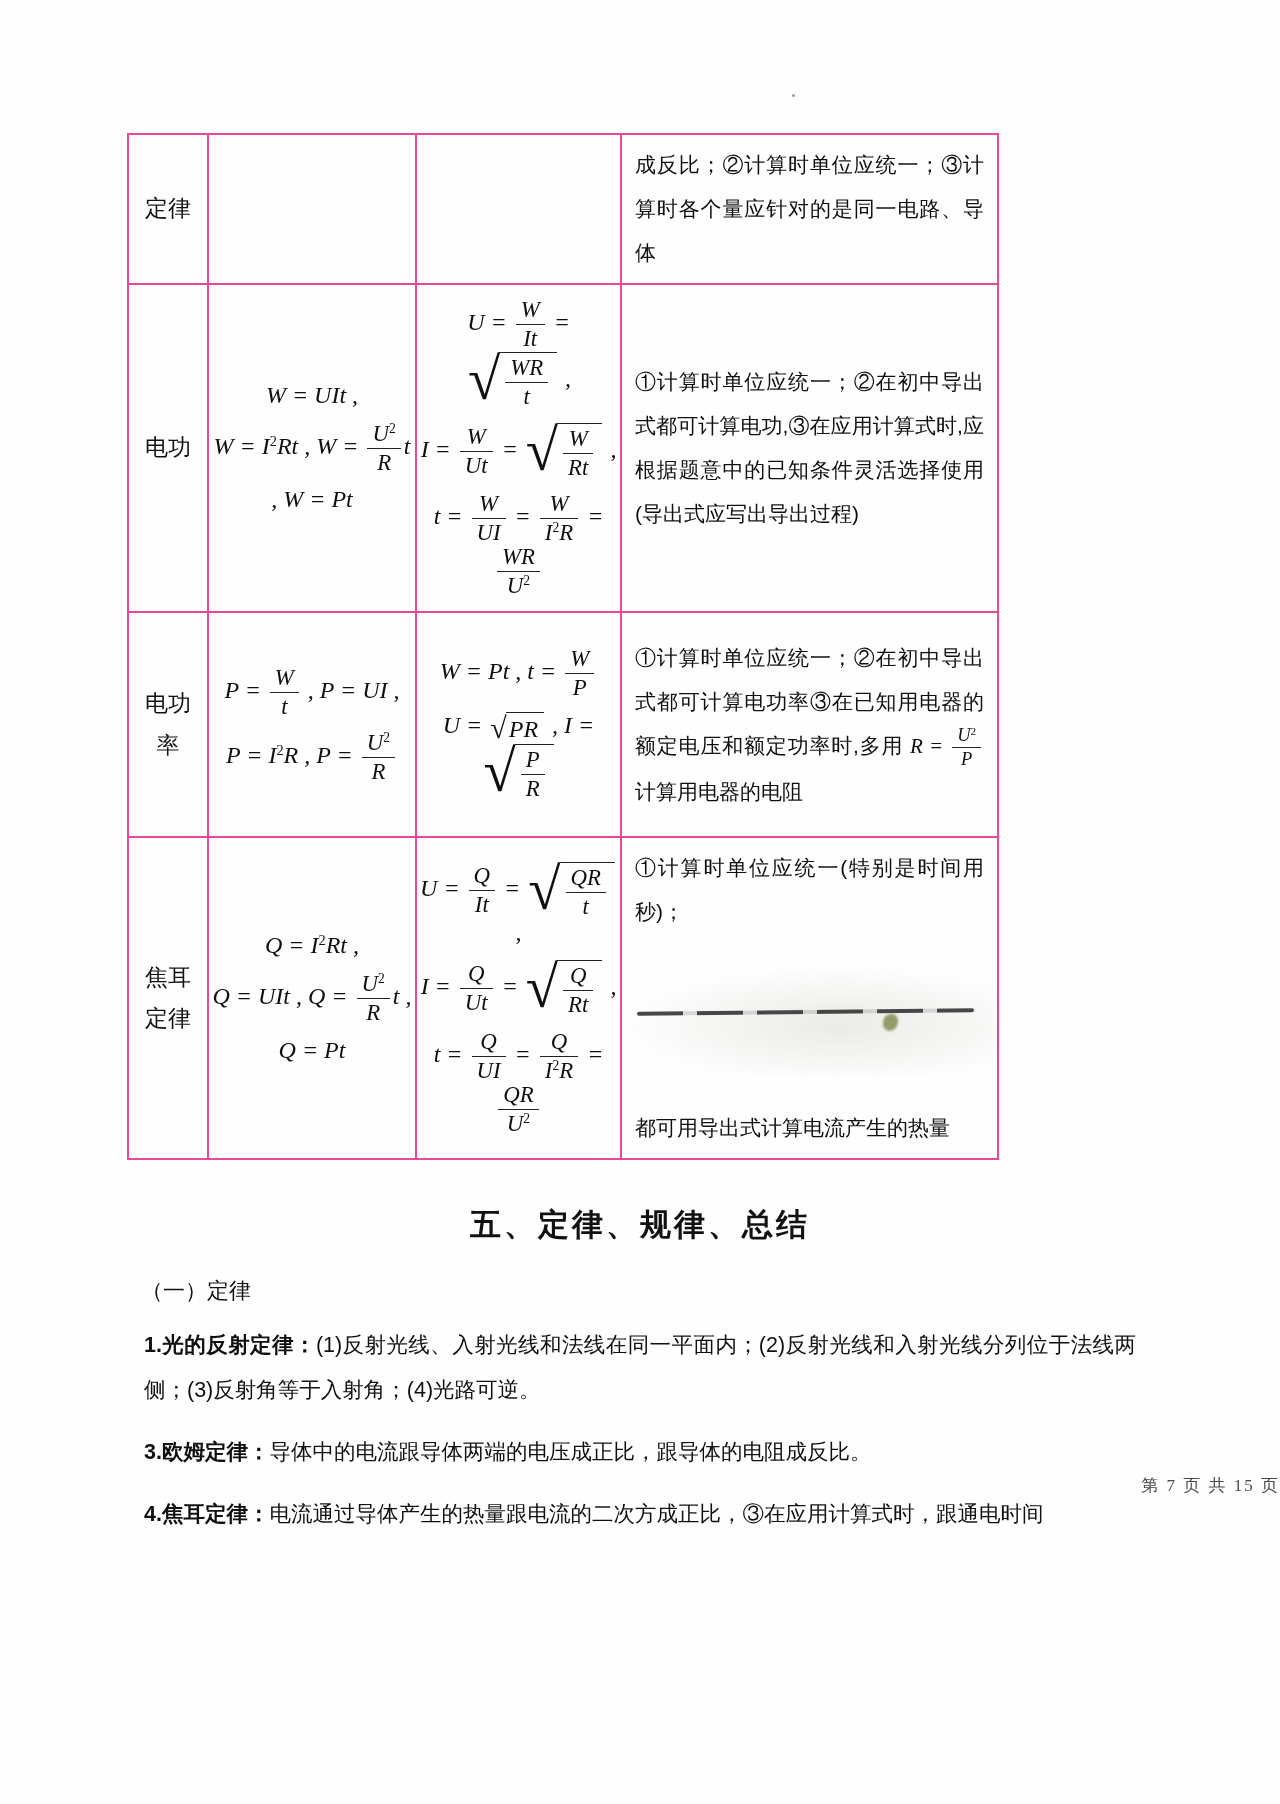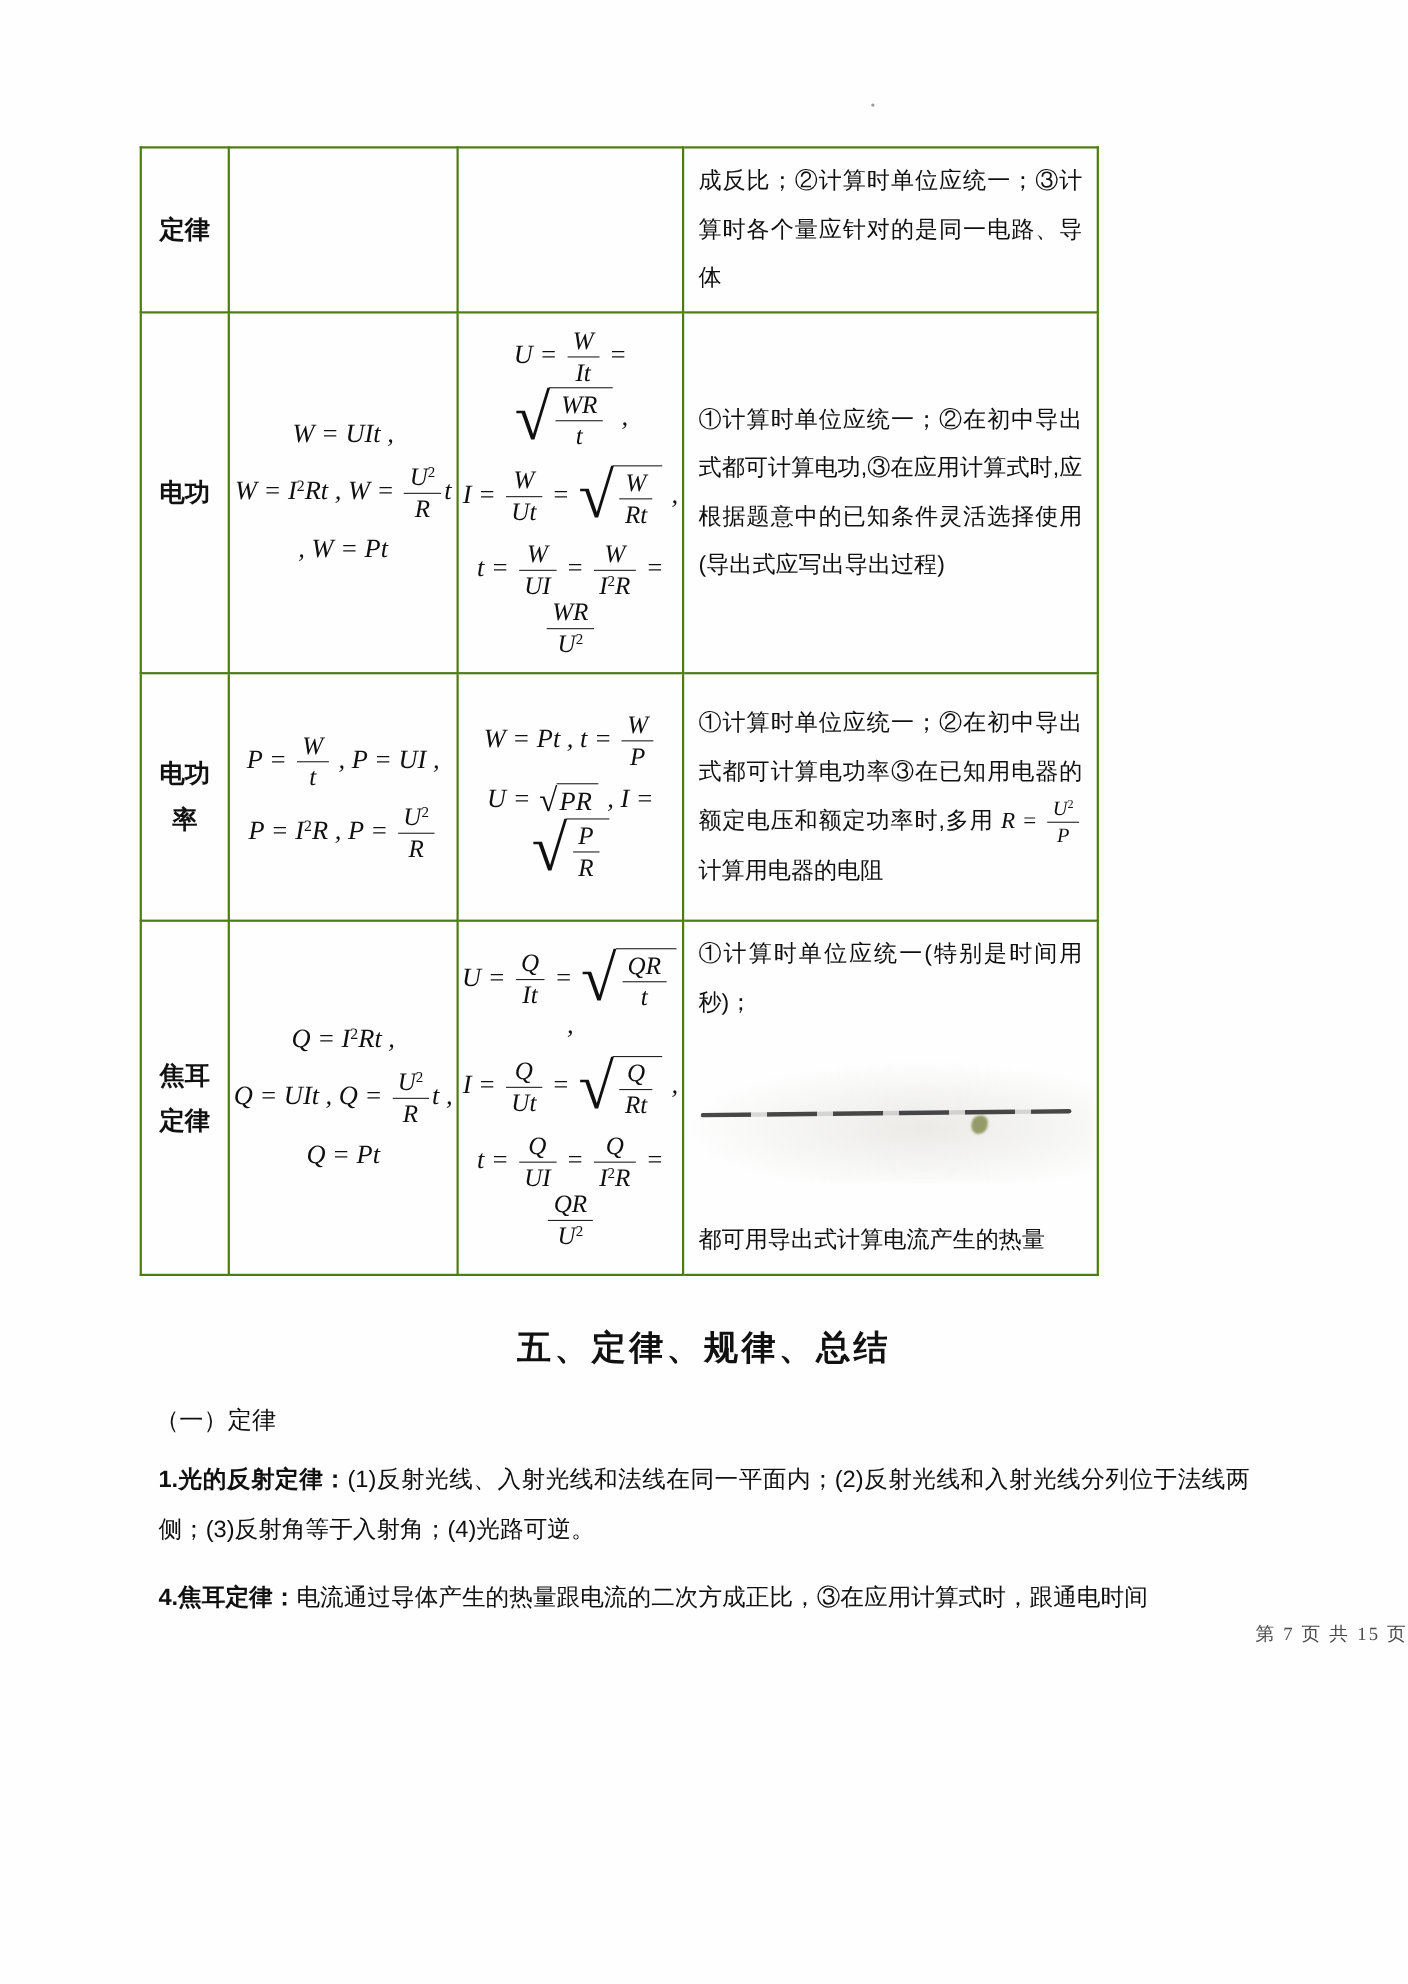--- a/index.html
+++ b/index.html
@@ -14,36 +14,35 @@
   }
   .content{padding:133px 127px 0 127px;}
 
   
   table.formula-table{
     border-collapse:collapse;
     table-layout:fixed;
     width:870px;
   }
   table.formula-table td{
-    border:2px solid #4d7c0f;
+    border:2px solid #ec4899;
     vertical-align:middle;
     overflow:hidden;
   }
   tr.r1{height:92px;}
   tr.r2{height:275px;}
   tr.r3{height:225px;}
   tr.r4{height:270px;}
 
   .label-cell{
     text-align:center;
     font-size:23px;
     line-height:1.8;
     white-space:pre-line;
     color:#111;
-    font-weight:bold;
   }
   .formula-cell{
     text-align:center;
     font-family:"Liberation Serif",serif;
     font-style:italic;
     font-size:24px;
     color:#101010;
   }
   .fline{margin:12px 0;line-height:1.15;}
   .notes-cell{
@@ -227,17 +226,18 @@
           </div>
         </td>
       </tr>
     </tbody>
       </table>
 
     <h2 class="section-heading">五、定律、规律、总结</h2>
     <div class="section-sub">（一）定律</div>
 
     <p class="law-item"><span class="item-label">1.光的反射定律：</span><span>(1)反射光线、入射光线和法线在同一平面内；(2)反射光线和入射光线分列位于法线两侧；(3)反射角等于入射角；(4)光路可逆。</span></p>
+    <p class="law-item"><span class="item-label">3.欧姆定律：</span><span>导体中的电流跟导体两端的电压成正比，跟导体的电阻成反比。</span></p>
     <p class="law-item"><span class="item-label">4.焦耳定律：</span><span>电流通过导体产生的热量跟电流的二次方成正比，③在应用计算式时，跟通电时间</span></p>
   </div>
 
   <div class="page-footer">第 7 页 共 15 页</div>
 </div>
 
 </body></html>

